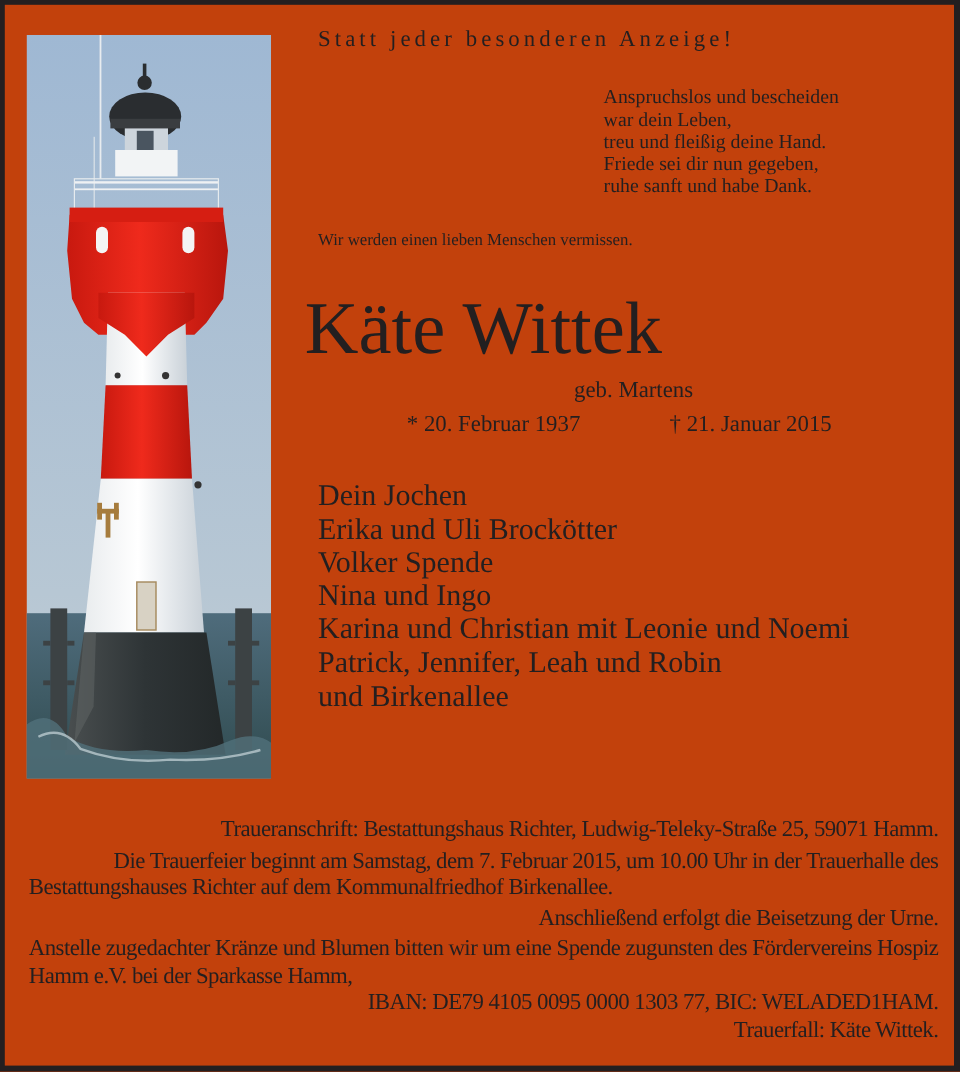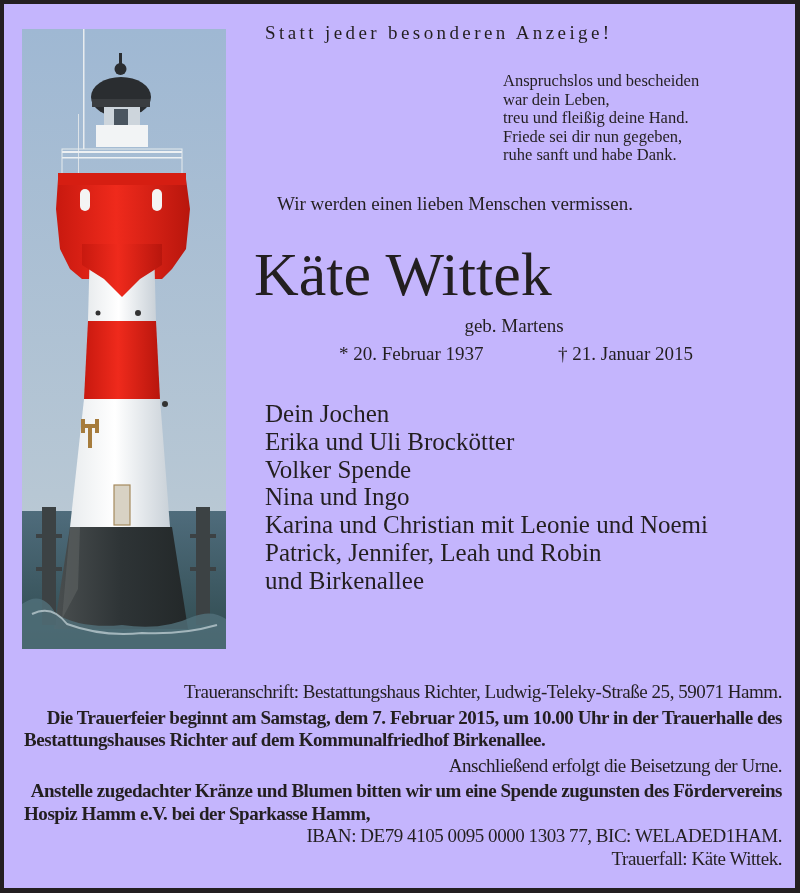--- a/index.html
+++ b/index.html
@@ -1,33 +1,33 @@
 <!DOCTYPE html>
 <html><head>
 <meta charset="utf-8">
 <style>
   html,body{margin:0;padding:0;}
   body{width:800px;height:893px;background:#231f20;position:relative;overflow:hidden;font-family:"Liberation Serif","DejaVu Serif",serif;color:#231f20;}
-  .sheet-full{position:absolute;left:4px;top:4px;right:5px;bottom:5px;background:#c4b5fd;}
+  .sheet-full{position:absolute;left:4px;top:4px;right:5px;bottom:5px;background:#c2410c;}
   .photo{position:absolute;left:18px;top:25px;width:204px;height:620px;overflow:hidden;}
   .photo svg{display:block;}
   .header{position:absolute;left:261px;top:18px;font-size:19px;letter-spacing:3.4px;white-space:nowrap;}
   .poem{position:absolute;left:499px;top:68px;font-size:16.5px;line-height:18.5px;}
   .poem div{white-space:nowrap;}
-  .intro{position:absolute;left:261px;top:189px;font-size:19px;white-space:nowrap;margin-left:12px;}
+  .intro{position:absolute;left:261px;top:189px;font-size:14px;white-space:nowrap;}
   .name{position:absolute;left:250px;top:232px;width:542px;font-size:62px;line-height:76px;white-space:nowrap;}
-  .nee{position:absolute;left:250px;top:311px;width:520px;text-align:center;font-size:19px;white-space:nowrap;}
+  .nee{position:absolute;left:264px;top:311px;width:520px;text-align:center;font-size:19px;white-space:nowrap;}
   .dates{position:absolute;top:339px;font-size:19px;white-space:nowrap;}
   .dates.birth{left:335px;}
   .dates.death{left:554px;text-align:center;}
   .mourners{position:absolute;left:261px;top:396px;font-size:25px;line-height:27.8px;}
   .mourners div{white-space:nowrap;}
   .info{position:absolute;left:20px;top:677px;width:758px;font-size:19px;line-height:22.5px;}
   .info p{margin:0 0 3px 0;}
-  .info .just{text-align:justify;text-align-last:left;font-weight:bold;}
+  .info .just{text-align:justify;text-align-last:left;}
   .info .tight{letter-spacing:-0.45px;text-align:right;}
 </style>
 </head>
 <body>
 
 <div class="sheet-full">
 
   <div class="photo">
     <svg width="204" height="620" viewBox="0 0 204 620" xmlns="http://www.w3.org/2000/svg">
       <defs>

